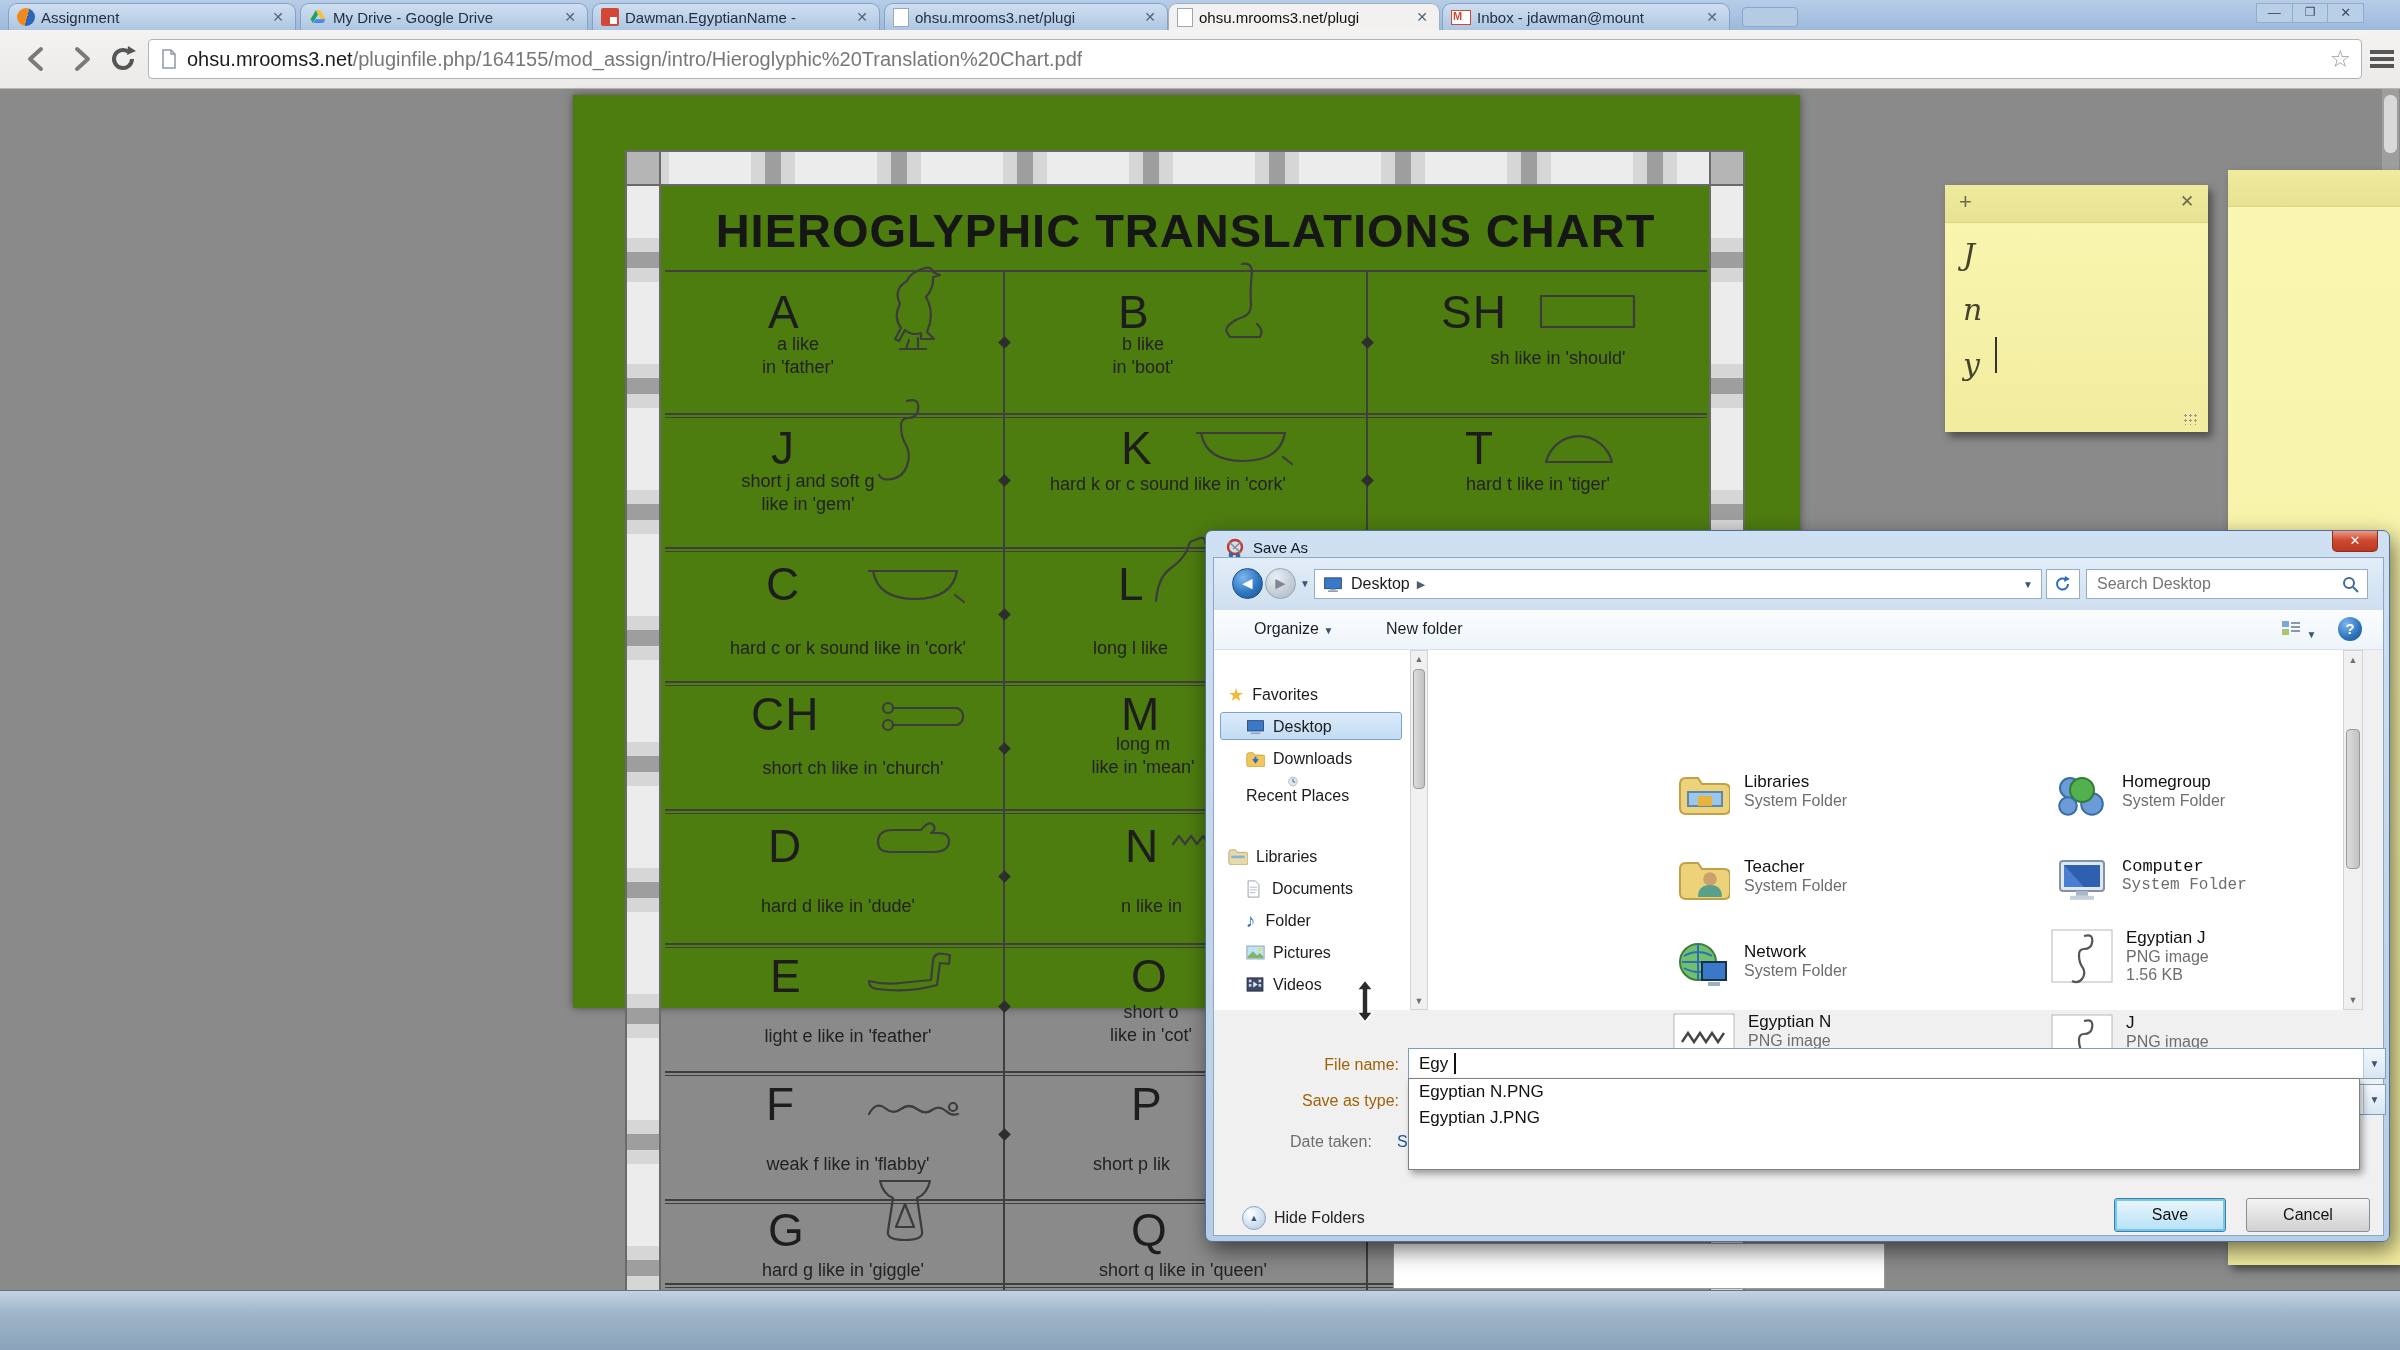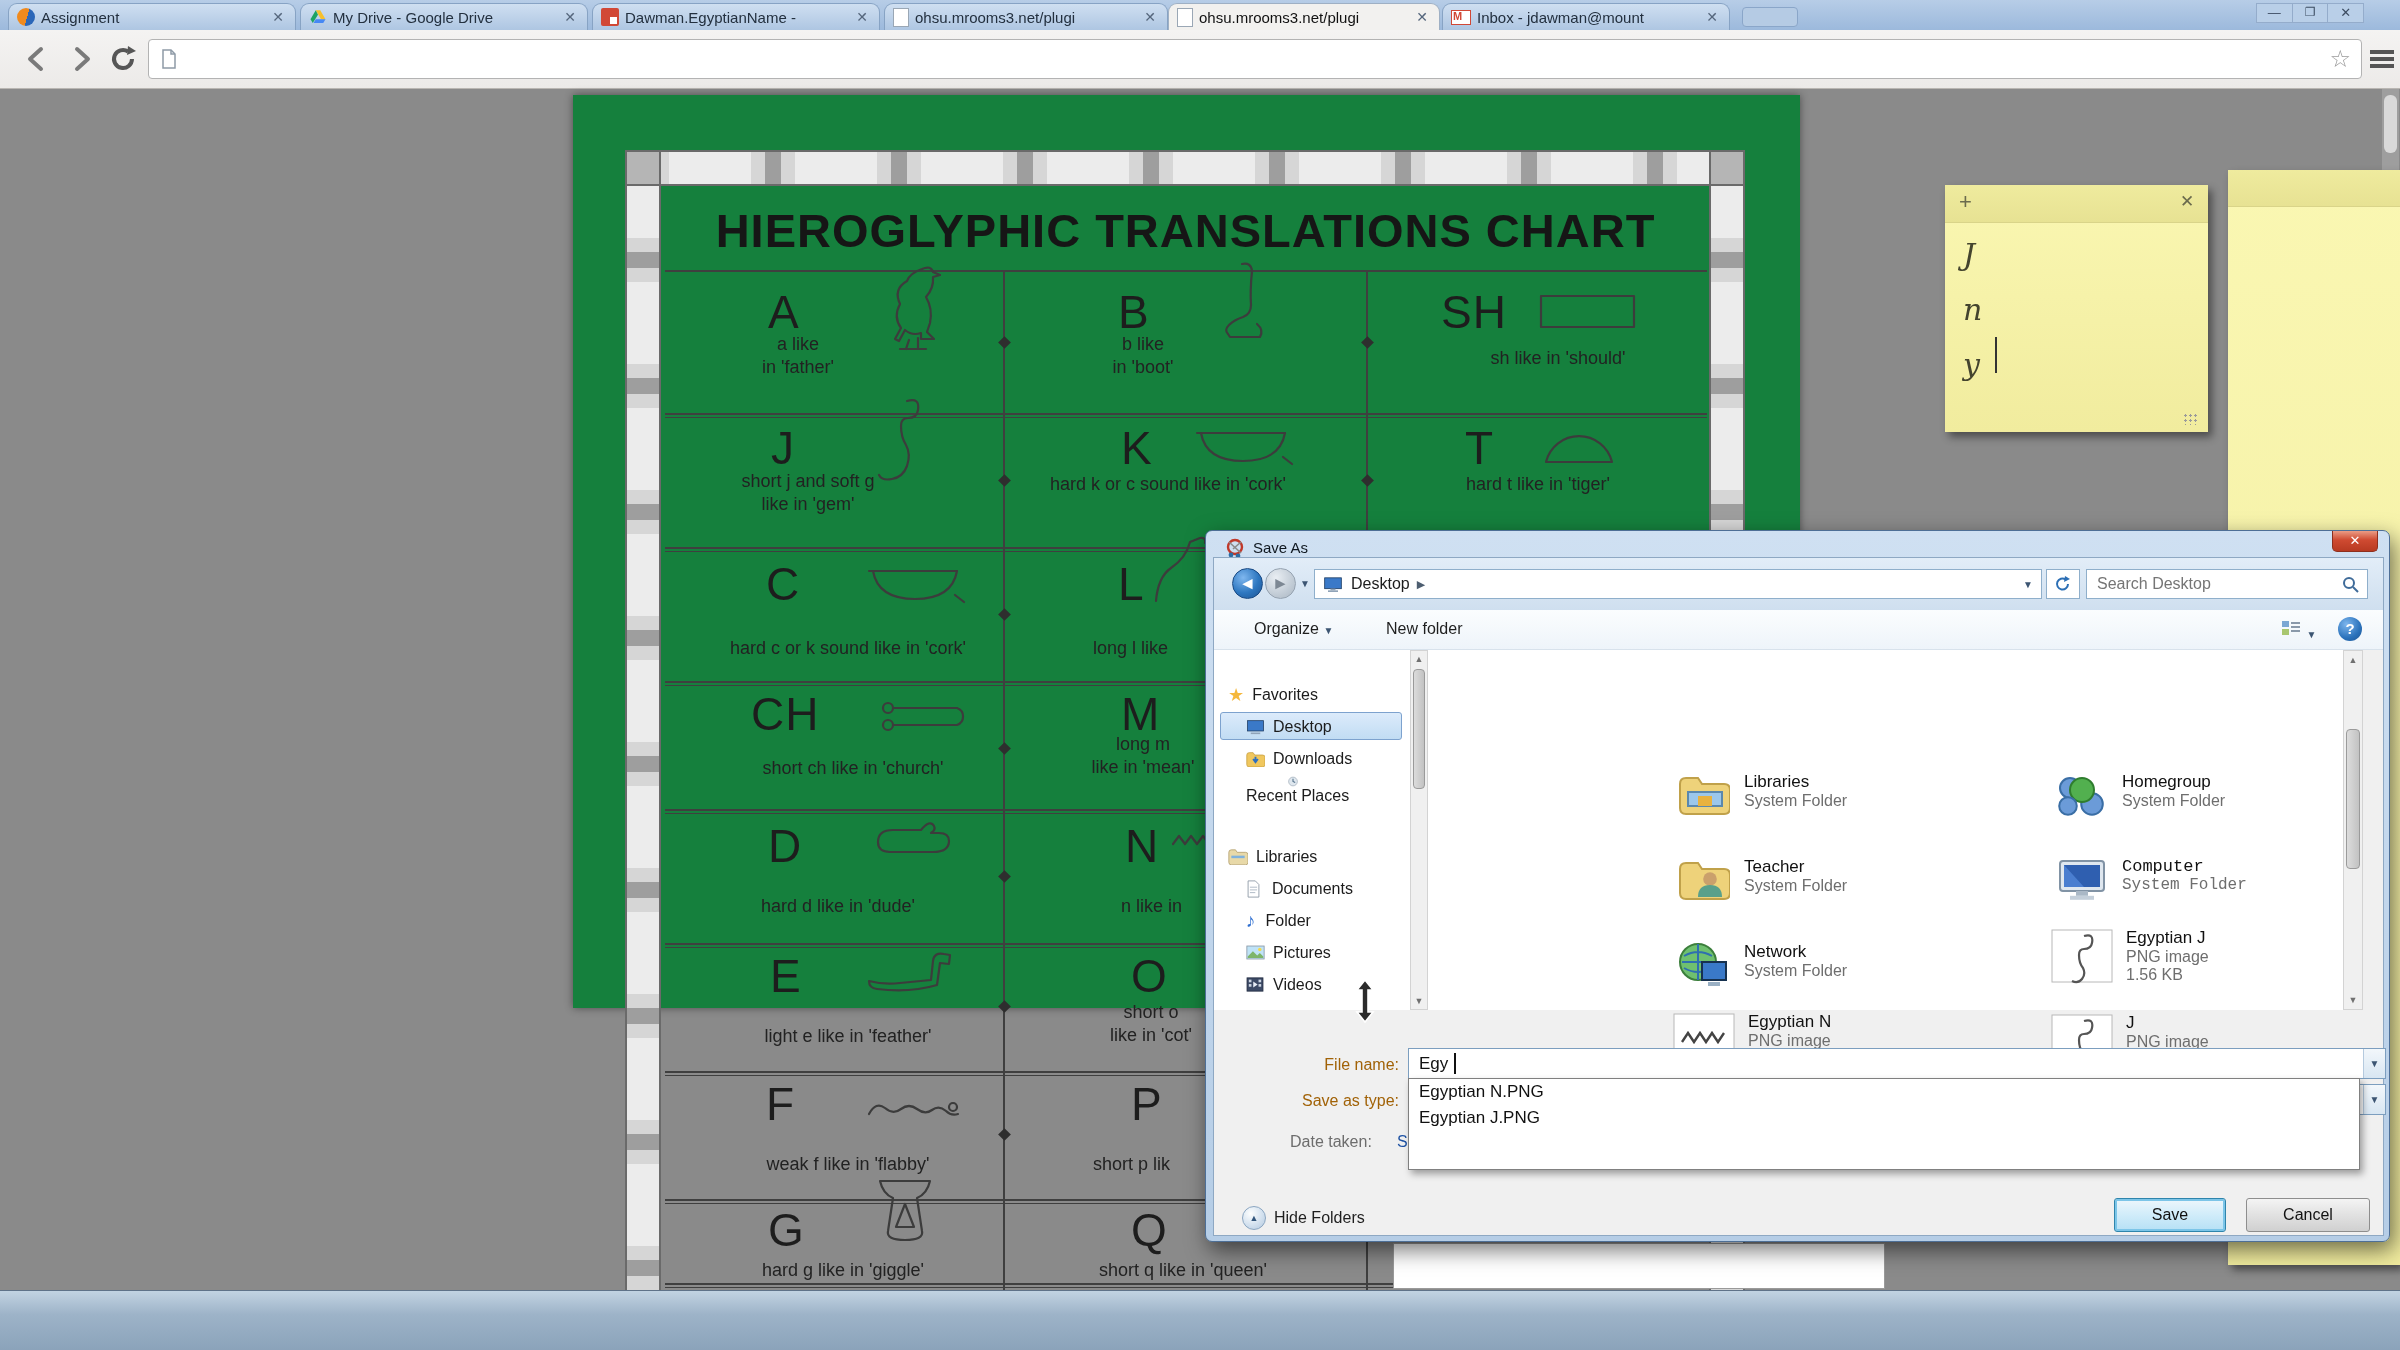--- a/index.html
+++ b/index.html
@@ -17,21 +17,21 @@
   .tab .tlabel{flex:1;font-size:15px;color:#23303f;white-space:nowrap;overflow:hidden;
     text-overflow:ellipsis;margin:0 6px;}
   .tab .tclose{font-size:14px;color:#55667c;padding:0 3px;}
   #toolbar{left:0;top:30px;width:2400px;height:58px;
     background:linear-gradient(#f4f3f2,#eceae8);border-bottom:1px solid #b9b6b2;}
   #omnibox{left:148px;top:9px;width:2212px;height:38px;background:#fff;
     border:1px solid #b3b3b3;border-radius:4px;display:flex;align-items:center;}
   #urltext{font-size:20px;color:#777;white-space:nowrap;overflow:hidden;}
   #urltext b{color:#1c1c1c;font-weight:normal;}
   
-  #pdfpage{left:573px;top:95px;width:1227px;height:913px;background:#15803d;
+  #pdfpage{left:573px;top:95px;width:1227px;height:913px;background:#4d7c0f;
     box-shadow:0 0 8px rgba(0,0,0,.45);}
   .frameband{background:repeating-linear-gradient(90deg,#d6d6d6 0 14px,#9e9e9e 14px 30px,#d6d6d6 30px 44px,#ececec 44px 126px);
     border-top:2px solid #6a6a6a;border-bottom:2px solid #6a6a6a;box-sizing:border-box;}
   .framebandv{background:repeating-linear-gradient(0deg,#d6d6d6 0 14px,#9e9e9e 14px 30px,#d6d6d6 30px 44px,#ececec 44px 126px);
     border-left:2px solid #6a6a6a;border-right:2px solid #6a6a6a;box-sizing:border-box;}
   .cletter{font-size:46px;color:#1d1d1d;font-weight:400;letter-spacing:1px;}
   .cdesc{font-size:18px;line-height:23px;color:#222;text-align:center;white-space:pre-line;}
   .sep{height:5px;border-top:2px solid #3f3f3f;border-bottom:1px solid #3f3f3f;box-sizing:border-box;}
   .vline{width:2px;background:#3f3f3f;}
   .diamond{width:9px;height:9px;background:#2e2e2e;transform:rotate(45deg);}
@@ -142,20 +142,21 @@
       </svg>
     <svg class="abs" style="left:108px;top:14px;" width="30" height="30" viewBox="0 0 30 30">
         <path d="M24 15 a9 9 0 1 1 -4 -7.5" fill="none" stroke="#565656" stroke-width="4"></path>
         <polygon points="20,2 28,7 19,11" fill="#565656"></polygon>
       </svg>
     <div id="omnibox" class="abs">
       <svg style="margin:0 10px 0 12px;flex:none;" width="16" height="20" viewBox="0 0 16 20">
           <path d="M2 1 h8 l4 4 v14 h-12 z" fill="#fff" stroke="#8e9aa7" stroke-width="1.5"></path>
           <path d="M10 1 v4 h4" fill="none" stroke="#8e9aa7" stroke-width="1.5"></path>
         </svg>
+      <div id="urltext"><b>ohsu.mrooms3.net</b><span>/pluginfile.php/164155/mod_assign/intro/Hieroglyphic%20Translation%20Chart.pdf</span></div>
       <span style="margin-left:auto;margin-right:10px;font-size:24px;color:#9a9a9a;">☆</span>
     </div>
     <div class="abs" style="left:2370px;top:20px;width:24px;height:18px;display:flex;flex-direction:column;justify-content:space-between;">
       <span style="height:4px;background:#555;"></span>
         <span style="height:4px;background:#555;"></span>
         <span style="height:4px;background:#555;"></span>
     </div>
   </div>
 
   <div id="pdfpage" class="abs">

